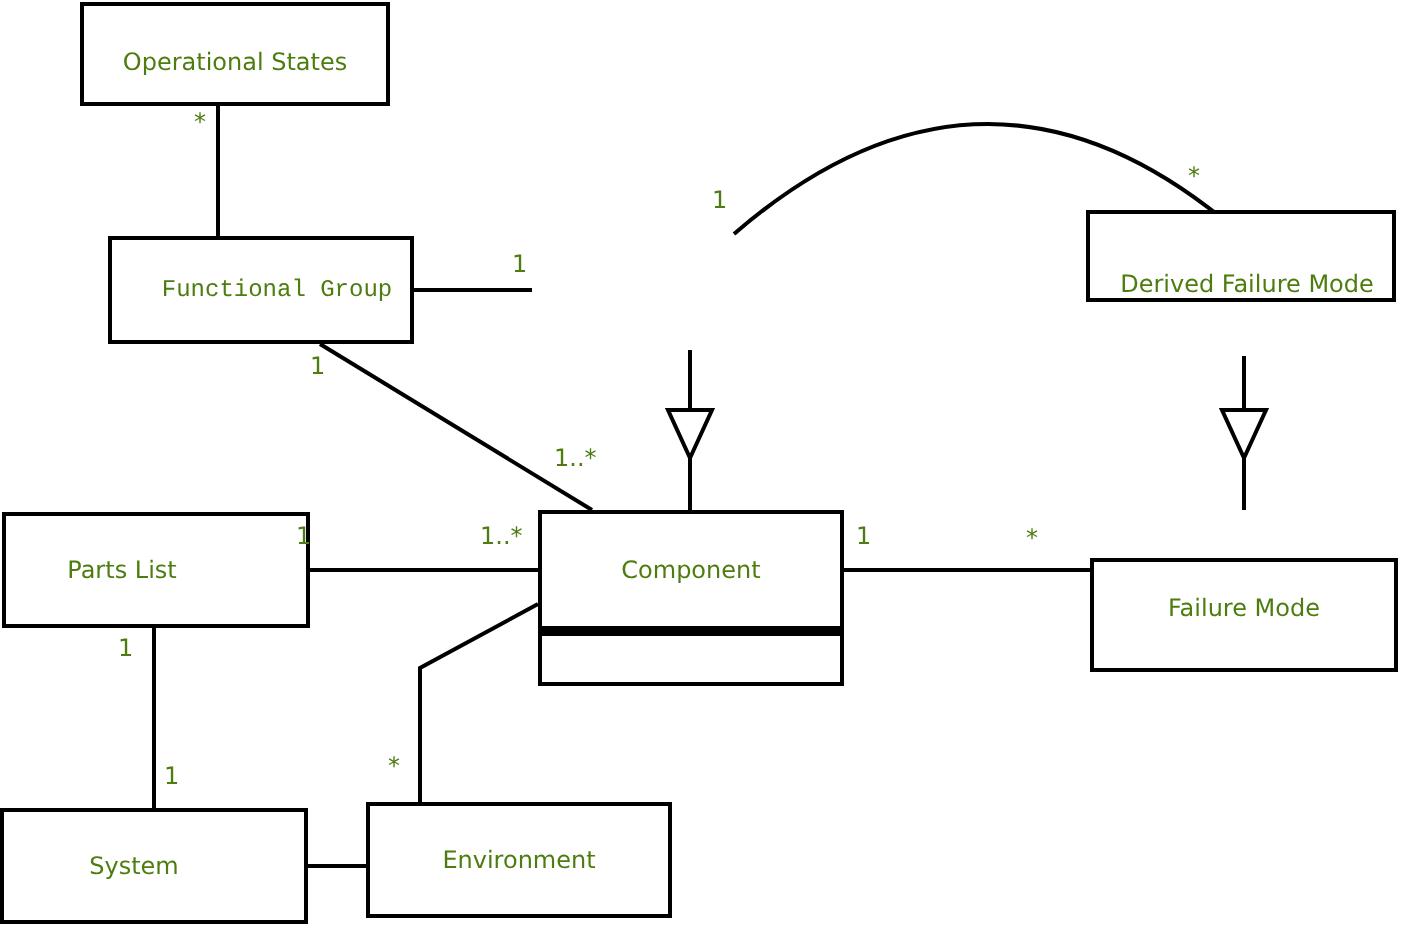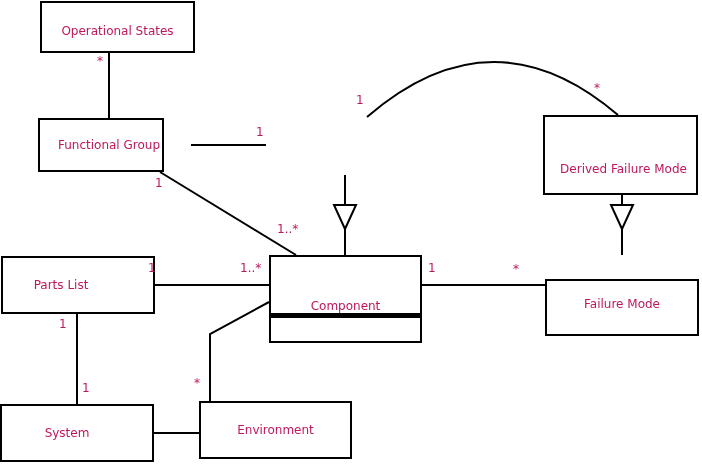--- a/index.html
+++ b/index.html
@@ -1,41 +1,41 @@
 <!DOCTYPE html>
 <html><head>
 <meta charset="utf-8">
 <style>
   html,body{margin:0;padding:0;background:#fff;}
   .canvas{
     position:relative;width:702px;height:464px;background:#ffffff;
-    font-family:"DejaVu Sans", sans-serif;font-size:12px;color:#be185d;
+    font-family:"DejaVu Sans", sans-serif;font-size:12px;color:#4d7c0f;
     overflow:hidden;
   }
   .connectors{position:absolute;left:0;top:0;width:702px;height:464px;}
   .node{
     position:absolute;background:#fff;border:2px solid #000;
     box-sizing:border-box;display:flex;align-items:center;justify-content:center;
     text-align:center;line-height:14px;
   }
   .node-os{left:40px;top:1px;width:155px;height:52px;padding-top:8px;}
-  .node-fg{left:38px;top:118px;width:126px;height:54px;padding-left:16px;}
+  .node-fg{left:54px;top:118px;width:153px;height:54px;padding-left:16px;font-family:Liberation Mono, monospace;}
   .node-dc{left:266px;top:117px;width:155px;height:58px;}
-  .node-dfm{left:543px;top:115px;width:155px;height:80px;padding-top:28px;padding-left:6px;}
+  .node-dfm{left:543px;top:105px;width:155px;height:46px;padding-top:28px;padding-left:6px;}
   .node-fm{left:545px;top:255px;width:154px;height:57px;padding-bottom:8px;margin-top:24px;}
   .node-pl{left:1px;top:256px;width:154px;height:58px;padding-right:34px;}
   .node-sys{left:0px;top:404px;width:154px;height:58px;padding-right:20px;}
-  .node-env{left:199px;top:401px;width:153px;height:58px;}
+  .node-env{left:183px;top:401px;width:153px;height:58px;}
   .node-comp{
     left:269px;top:255px;width:153px;height:88px;
     display:block;padding:0;
   }
   .comp-title{
     box-sizing:border-box;height:61px;border-bottom:5px solid #000;
-    display:flex;align-items:flex-end;justify-content:center;text-align:center;
+    display:flex;align-items:center;justify-content:center;text-align:center;
   }
   .comp-attr{
     box-sizing:border-box;height:23px;display:flex;align-items:center;
     padding-left:12px;text-align:left;
   }
   .mlabel{
     position:absolute;line-height:13px;font-size:12px;white-space:nowrap;
   }
   .ml-os-fg{left:97px;top:55px;}
   .ml-fg-dc{left:256px;top:126px;}

